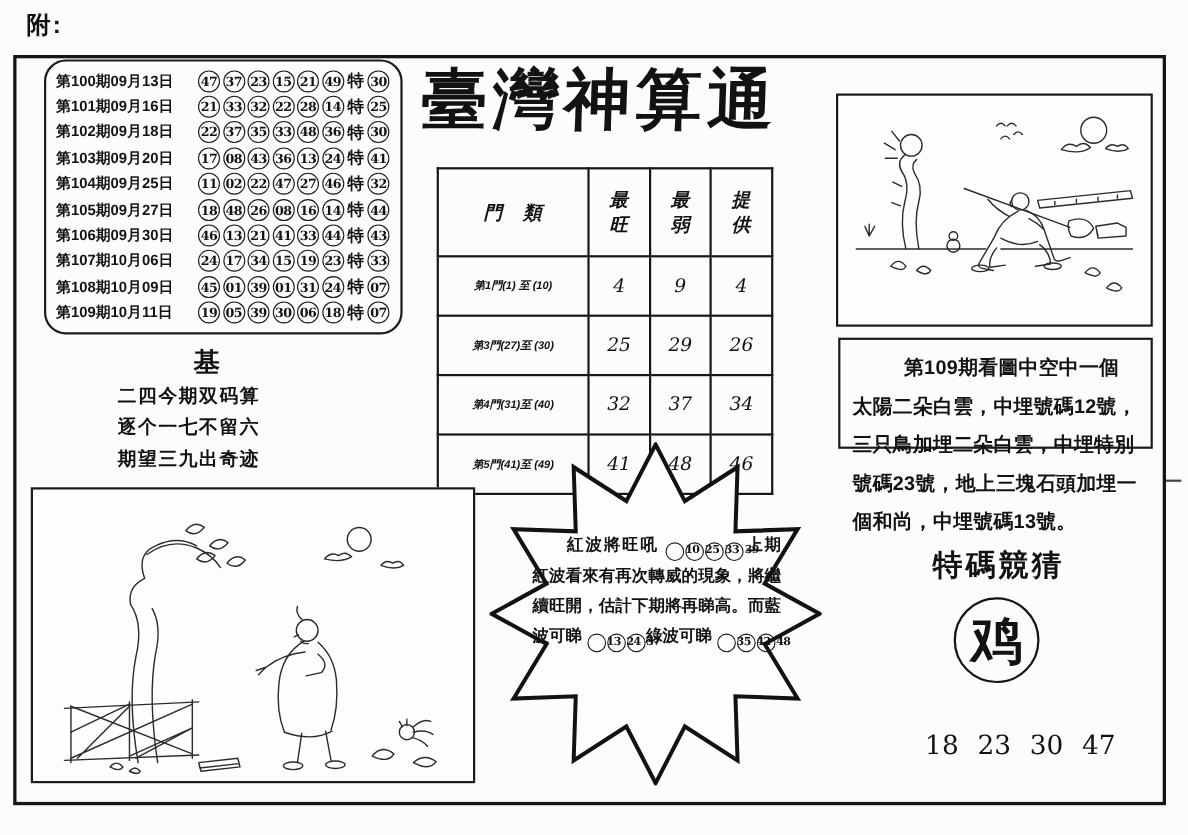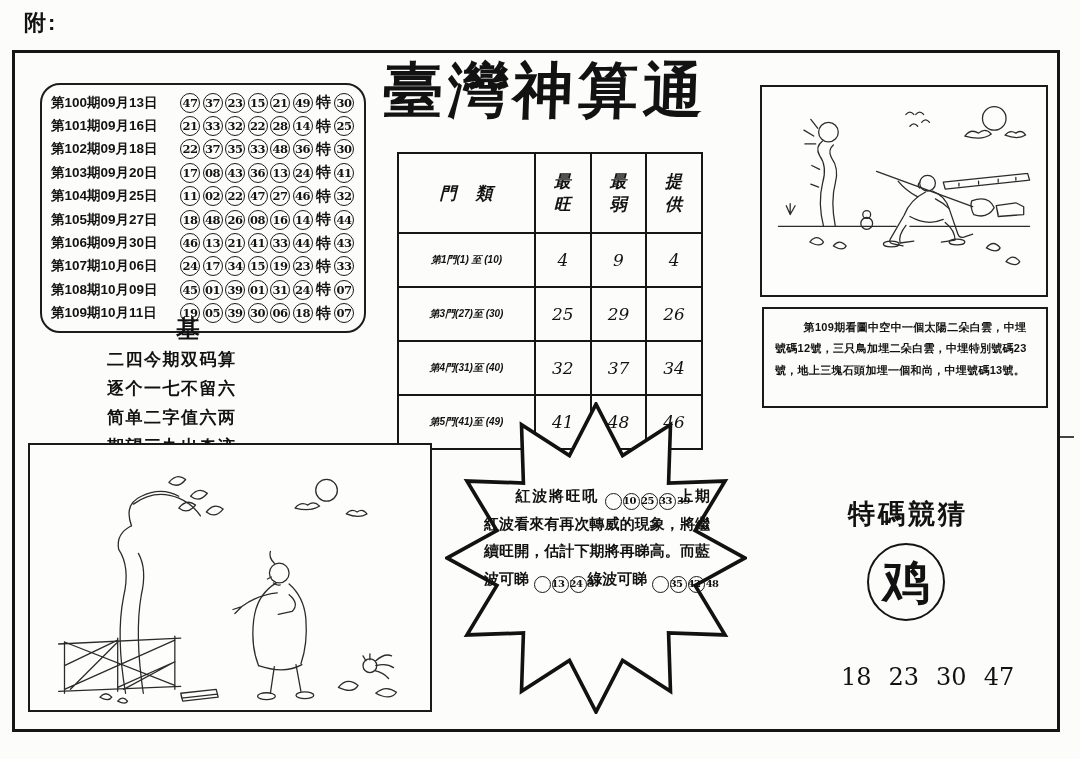--- a/index.html
+++ b/index.html
@@ -7,21 +7,21 @@
     position:relative; width:1080px; height:759px;
     background:#fcfcfa; color:#121212; overflow:hidden;
     font-family:"Liberation Sans", sans-serif;
   }
   .corner-label { position:absolute; left:24px; top:8px; font-size:22px; font-weight:700; letter-spacing:2px; }
   .crop-mark { position:absolute; left:1060px; top:436px; width:14px; height:2px; background:#444; }
   .main-border { position:absolute; left:12px; top:50px; width:1042px; height:676px; border:3px solid #161616; }
 
   
   .results-box {
-    position:absolute; left:25px; top:30px; width:326px; height:250px;
+    position:absolute; left:25px; top:1px; width:326px; height:250px;
     border:2.4px solid #1c1c1c; border-radius:20px; padding:6px 0 0 9px; box-sizing:border-box;
   }
   .res-row { display:flex; align-items:center; height:23.4px; white-space:nowrap; }
   .res-date { width:129px; font-size:13.5px; font-weight:700; letter-spacing:0; }
   .res-nums { display:flex; align-items:center; }
   .circ {
     box-sizing:border-box; display:inline-flex; align-items:center; justify-content:center;
     width:20px; height:20px; min-width:20px; border:1.6px solid #1a1a1a; border-radius:50%;
     font-family:"DejaVu Serif", serif; font-size:11.5px; font-weight:700; margin-right:2.5px;
     letter-spacing:-0.5px; background:transparent;
@@ -47,21 +47,21 @@
   .illus { position:absolute; border:2.3px solid #1a1a1a; background:#fdfdfb; box-sizing:border-box; }
   .illus-top { left:745px; top:32px; width:288px; height:212px; }
   .illus-bottom { left:13px; top:390px; width:404px; height:269px; }
   .illus svg { display:block; width:100%; height:100%; }
 
   
   .hint-box {
     position:absolute; left:747px; top:254px; width:286px; height:101px;
     border:2.3px solid #1a1a1a; box-sizing:border-box; padding:8px 11px 0 11px;
   }
-  .hint-box p { margin:0; font-size:11px; font-weight:700; line-height:1.95; text-indent:2.6em; letter-spacing:0.3px; }
+  .hint-box p { margin:0; font-size:18px; font-weight:700; line-height:1.95; text-indent:2.6em; letter-spacing:0.3px; }
 
   
   .poem { position:absolute; left:88px; top:260px; width:170px; }
   .poem-head { text-align:center; font-size:24px; font-weight:700; }
   .poem-line { font-size:17px; font-weight:600; line-height:29px; letter-spacing:1.5px; white-space:nowrap; margin-left:4px; }
 
   
   .starburst { position:absolute; left:430px; top:349px; width:302px; height:312px; }
   .starburst svg { position:absolute; left:0; top:0; width:100%; height:100%; }
   .star-text {
@@ -312,21 +312,20 @@
 
     <div class="hint-box">
       <p>第109期看圖中空中一個太陽二朵白雲，中埋號碼12號，三只鳥加埋二朵白雲，中埋特別號碼23號，地上三塊石頭加埋一個和尚，中埋號碼13號。</p>
     </div>
 
     <div class="poem">
       <div class="poem-head">基</div>
       <div id="poem-lines">
           <div class="poem-line">二四今期双码算</div>
           <div class="poem-line">逐个一七不留六</div>
-          <div class="poem-line">简单二字值六两</div>
           <div class="poem-line">期望三九出奇迹</div>
         </div>
     </div>
 
     <div class="illus illus-bottom">
       <svg viewBox="0 0 404 269">
         <g stroke="#2b2b2b" stroke-width="1.3" fill="none" stroke-linecap="round" stroke-linejoin="round">
           <circle cx="300" cy="46" r="11"></circle>
           <path d="M268 64 q6 -7 13 -3 q6 -5 12 1 q-9 6 -25 2 z"></path>
           <path d="M320 70 q5 -6 11 -2 q6 -4 10 2 q-8 5 -21 0 z"></path>

